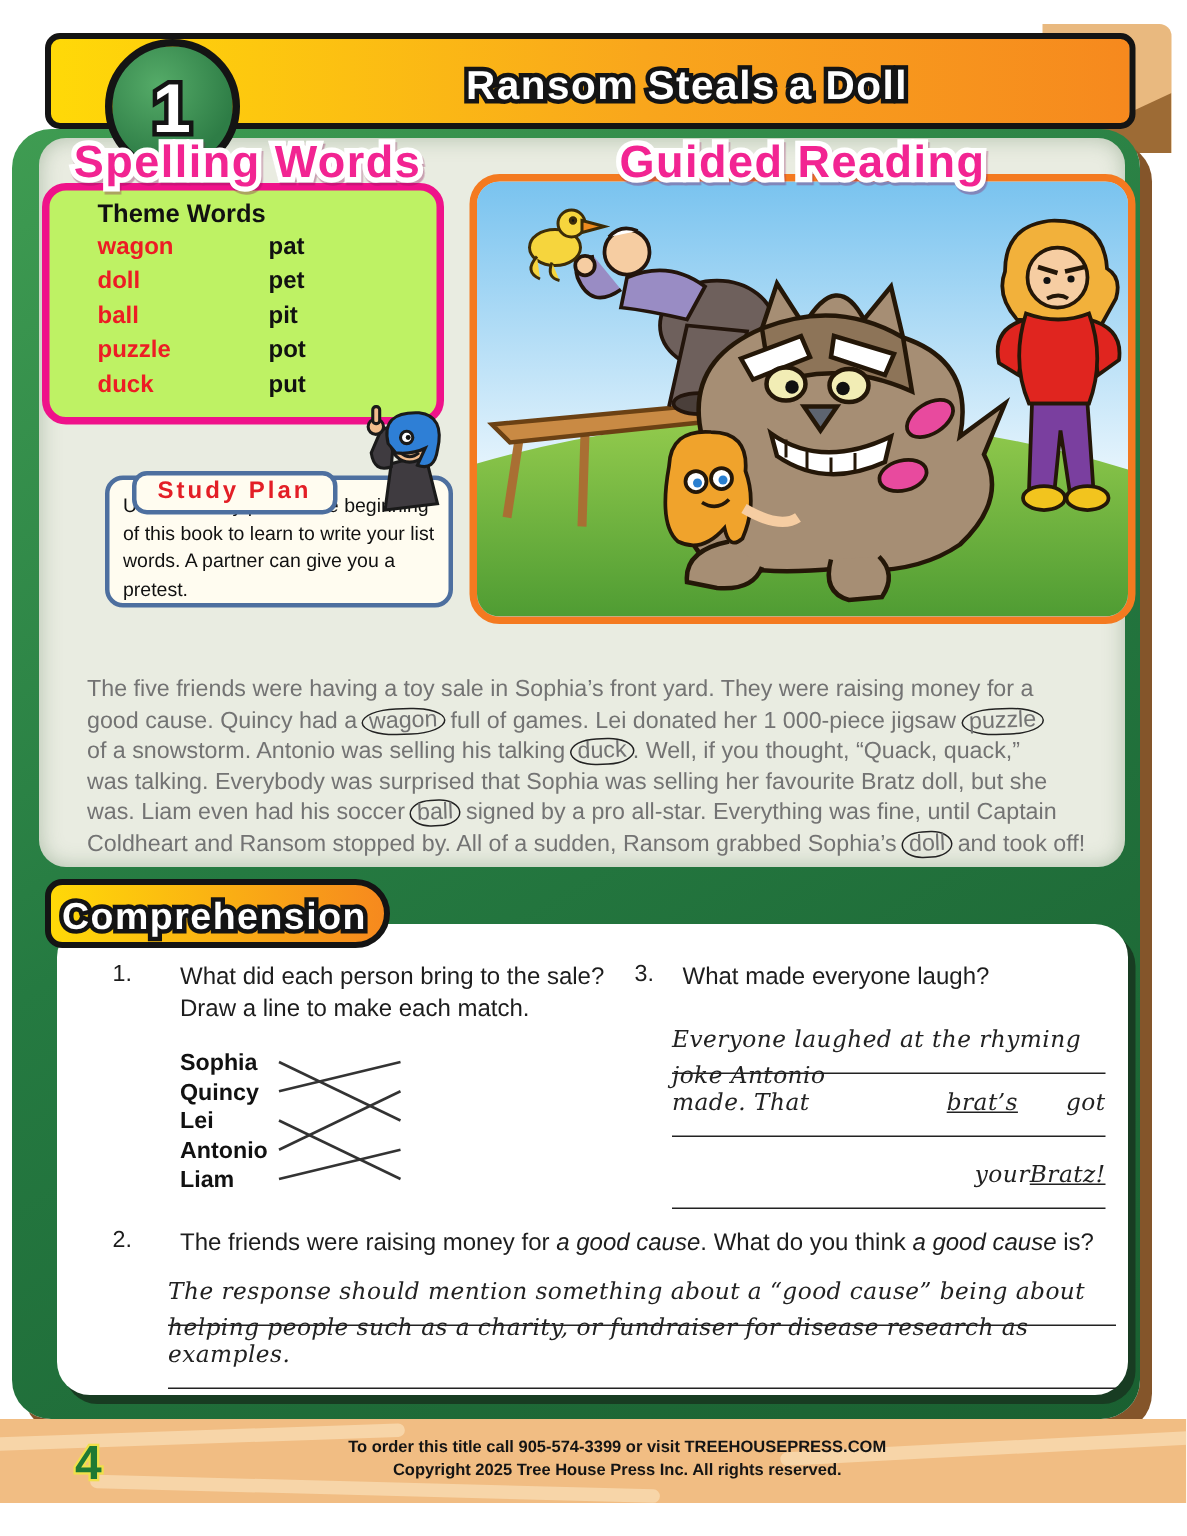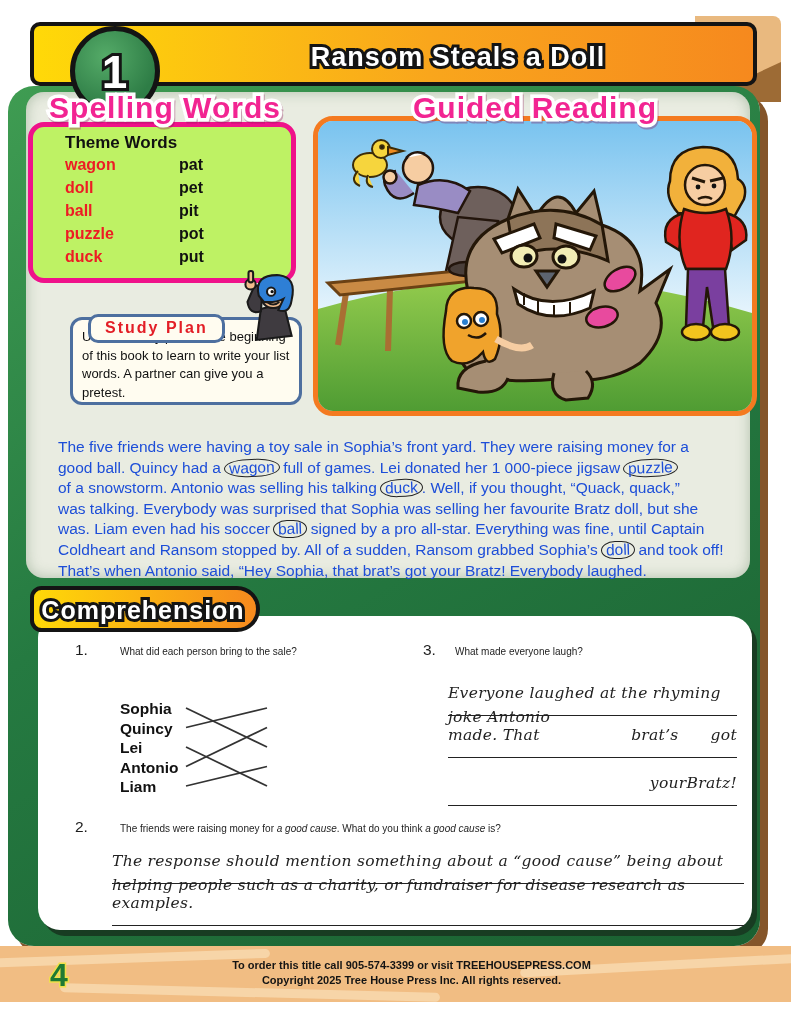--- a/index.html
+++ b/index.html
@@ -50,44 +50,44 @@
               border-radius:12px;background:#fffcf0;z-index:5;box-sizing:border-box;
               padding:8px 9px 0;font-size:13px;line-height:18.5px;color:#111;}
   .mascot{position:absolute;left:230px;top:268px;width:74px;height:74px;z-index:7;}
 
   
   .illus-box{position:absolute;left:313px;top:116px;width:444px;height:300px;border:5px solid #f47a20;
               border-radius:20px;overflow:hidden;background:#bfe3f5;z-index:4;box-sizing:border-box;}
   .illus-box svg{display:block;width:100%;height:100%;}
 
   
-  .passage{position:absolute;left:58px;top:437px;width:694px;z-index:4;font-size:15.5px;
-              line-height:20.6px;color:#1d4ed8;}
+  .passage{position:absolute;left:58px;top:450px;width:694px;z-index:4;font-size:15.5px;
+              line-height:20.6px;color:#737373;}
   .circled{display:inline-block;border:1.6px solid #222;border-radius:50% / 60%;padding:0 4px 1px;
               margin:0 -1px;line-height:15px;transform:rotate(-2deg);}
 
   
   .comp-banner{position:absolute;left:30px;top:586px;width:230px;height:46px;border:4px solid #141414;
               border-radius:12px 24px 24px 12px;background:linear-gradient(90deg,#ffd908,#f6891e);
               z-index:6;box-sizing:border-box;}
   .white-box{position:absolute;left:38px;top:616px;width:714px;height:314px;border-radius:22px;
               background:#ffffff;box-shadow:5px 6px 0 #183c22;z-index:4;}
   .q-num{position:absolute;font-size:15.5px;color:#1d1d1d;z-index:6;}
-  .q-text{position:absolute;font-size:10px;color:#1d1d1d;z-index:6;line-height:21px;}
+  .q-text{position:absolute;font-size:16px;color:#1d1d1d;z-index:6;line-height:21px;}
   .match-wrap{position:absolute;left:120px;top:699px;width:300px;height:100px;z-index:6;}
   .match-col{position:absolute;top:0;font-weight:bold;font-size:15.5px;color:#111;}
   .match-col div{height:19.5px;line-height:19.5px;}
   .match-left{left:0;}
   .match-right{left:150px;}
   .match-lines{position:absolute;left:0;top:0;width:300px;height:100px;}
   .hand{font-family:"DejaVu Serif",serif;font-style:italic;font-size:15.5px;color:#222;
               letter-spacing:.3px;}
   .ans-line{position:absolute;border-bottom:1.6px solid #222;display:flex;align-items:flex-end;
               padding-bottom:13px;z-index:6;}
-  .uword{}
+  .uword{text-decoration:underline;}
 
   
   .footer-band{position:absolute;left:0;top:946px;width:791px;height:56px;background:#f1bd83;
               overflow:hidden;z-index:3;}
   .footer-band .stripe{position:absolute;background:#f7d5a8;height:9px;border-radius:6px;}
   .footer-center{position:absolute;left:16px;top:958px;width:100%;text-align:center;font-weight:bold;
               font-size:11px;line-height:15px;color:#141414;z-index:6;}
 </style>
 </head>
 <body>
@@ -238,37 +238,37 @@
         <path d="M366,88 Q356,120 368,148 L408,148 Q419,118 408,88 Q388,96 366,88 Z" fill="#e0251f"></path>
         <path d="M370,148 l-2,58 17,0 4,-40 6,40 16,0 -4,-58 Z" fill="#7a3f9f"></path>
         <ellipse cx="378" cy="211" rx="14" ry="8" fill="#f2c41e"></ellipse>
         <ellipse cx="407" cy="211" rx="14" ry="8" fill="#f2c41e"></ellipse>
       </g>
     </svg>
   </div>
 
   <div class="passage">
       <div><span>The five friends were having a toy sale in Sophia’s front yard. They were raising money for a</span></div>
-      <div><span>good ball. Quincy had a </span><span class="circled">wagon</span><span> full of games. Lei donated her 1 000-piece jigsaw </span><span class="circled">puzzle</span></div>
+      <div><span>good cause. Quincy had a </span><span class="circled">wagon</span><span> full of games. Lei donated her 1 000-piece jigsaw </span><span class="circled">puzzle</span></div>
       <div><span>of a snowstorm. Antonio was selling his talking </span><span class="circled">duck</span><span>. Well, if you thought, “Quack, quack,”</span></div>
       <div><span>was talking. Everybody was surprised that Sophia was selling her favourite Bratz doll, but she</span></div>
       <div><span>was. Liam even had his soccer </span><span class="circled">ball</span><span> signed by a pro all-star. Everything was fine, until Captain</span></div>
       <div><span>Coldheart and Ransom stopped by. All of a sudden, Ransom grabbed Sophia’s </span><span class="circled">doll</span><span> and took off!</span></div>
-      <div><span>That’s when Antonio said, “Hey Sophia, that brat’s got your Bratz! Everybody laughed.</span></div>
     </div>
 
   <div class="comp-banner"></div>
   <svg class="label" style="left:30px;top:586px;width:230px;height:46px;">
     <text x="113" y="33" text-anchor="middle" class="bubble-white" font-size="25">Comprehension</text>
   </svg>
   <div class="white-box"></div>
 
   <div class="q-num" style="left:75px;top:641px;">1.</div>
   <div class="q-text" style="left:120px;top:641px;width:300px;">
     <div>What did each person bring to the sale?</div>
+    <div>Draw a line to make each match.</div>
   </div>
   <div class="match-wrap">
     <svg class="match-lines" viewBox="0 0 300 100">
         <line x1="66" y1="9" x2="147" y2="48" stroke="#333" stroke-width="1.7"></line>
         <line x1="66" y1="28.5" x2="147" y2="9" stroke="#333" stroke-width="1.7"></line>
         <line x1="66" y1="48" x2="147" y2="87" stroke="#333" stroke-width="1.7"></line>
         <line x1="66" y1="67.5" x2="147" y2="28.5" stroke="#333" stroke-width="1.7"></line>
         <line x1="66" y1="87" x2="147" y2="67.5" stroke="#333" stroke-width="1.7"></line>
       </svg>
     <div class="match-col match-left">

